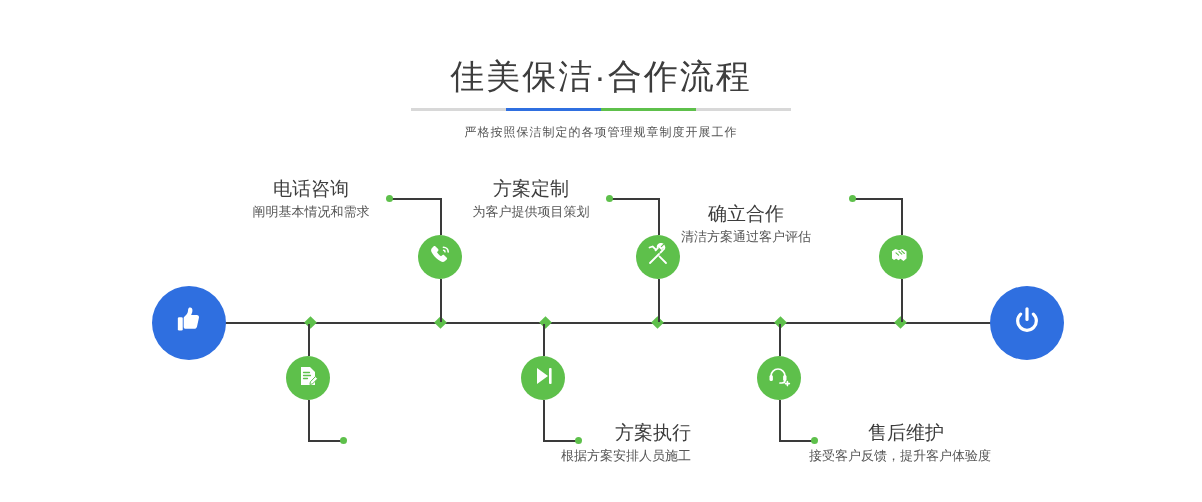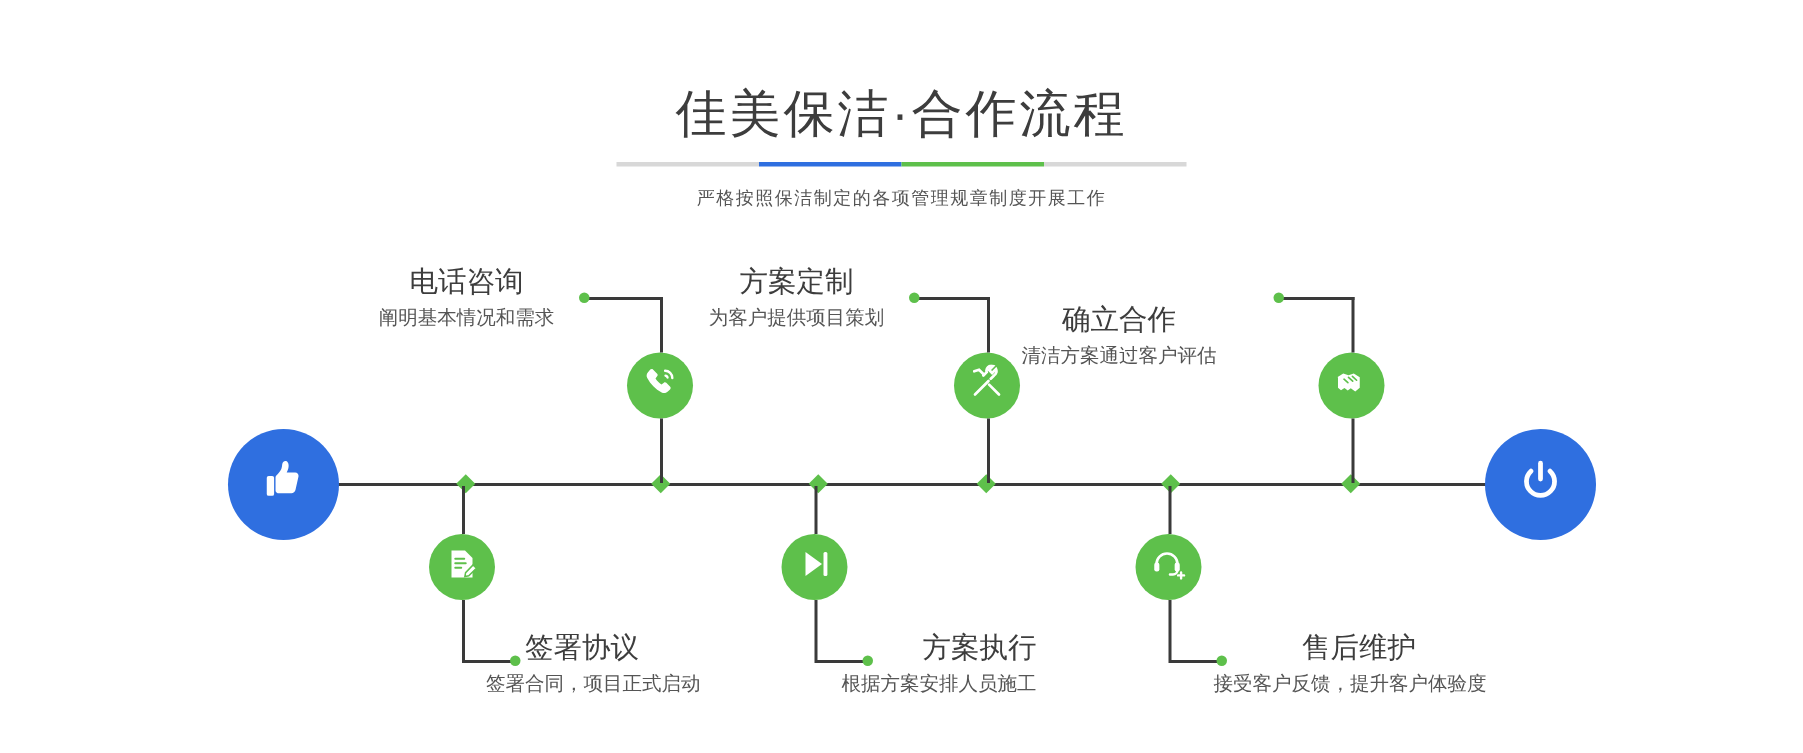--- a/index.html
+++ b/index.html
@@ -210,24 +210,20 @@
         <path d="M5 3h9l5 5v13H5z" fill="#ffffff"></path>
         <path d="M7.5 8.5h6M7.5 11.5h7M7.5 14.5h4" stroke="#5ec04b" stroke-width="1.3" stroke-linecap="round"></path>
         <path d="M19.4 12.6l2.2 2.2-5.1 5.1-2.6.5.5-2.6 5-5.2z" fill="#ffffff" stroke="#5ec04b" stroke-width="1"></path>
       </svg>
     </span>
   </div>
   <div class="vline" style="left:308px; top:174px; height:32px;"></div>
   <div class="vline" style="left:308px; top:250px; height:40px;"></div>
   <div class="hline" style="left:308px; top:290px; width:36px;"></div>
   <div class="dot" style="left:340px; top:287px;"></div>
-  <div class="label" style="left:350px; top:272px; text-align:left;">
-    <div class="lbl-title" style="text-align:left;">签署协议</div>
-    <div class="lbl-desc" style="text-align:left; margin-left:-26px;">签署合同，项目正式启动</div>
-  </div>
 
   <div class="step-icon" style="left:636px; top:85px;">
     <span>
       <svg width="24" height="24" viewBox="0 0 24 24" fill="none" stroke="#ffffff" stroke-width="1.8" stroke-linecap="round">
         <path d="M4 20l9-9"></path>
         <path d="M14.5 9.5l2.2-2.2a3.3 3.3 0 0 0 1.3-4.2l-2.6 2.6-2-2L16 1a3.3 3.3 0 0 0-4.2 4.1L9.6 7.3"></path>
         <path d="M20 20l-6.6-6.6"></path>
         <path d="M3.5 4.5l3.2-1 3.2 3.2"></path>
       </svg>
     </span>

